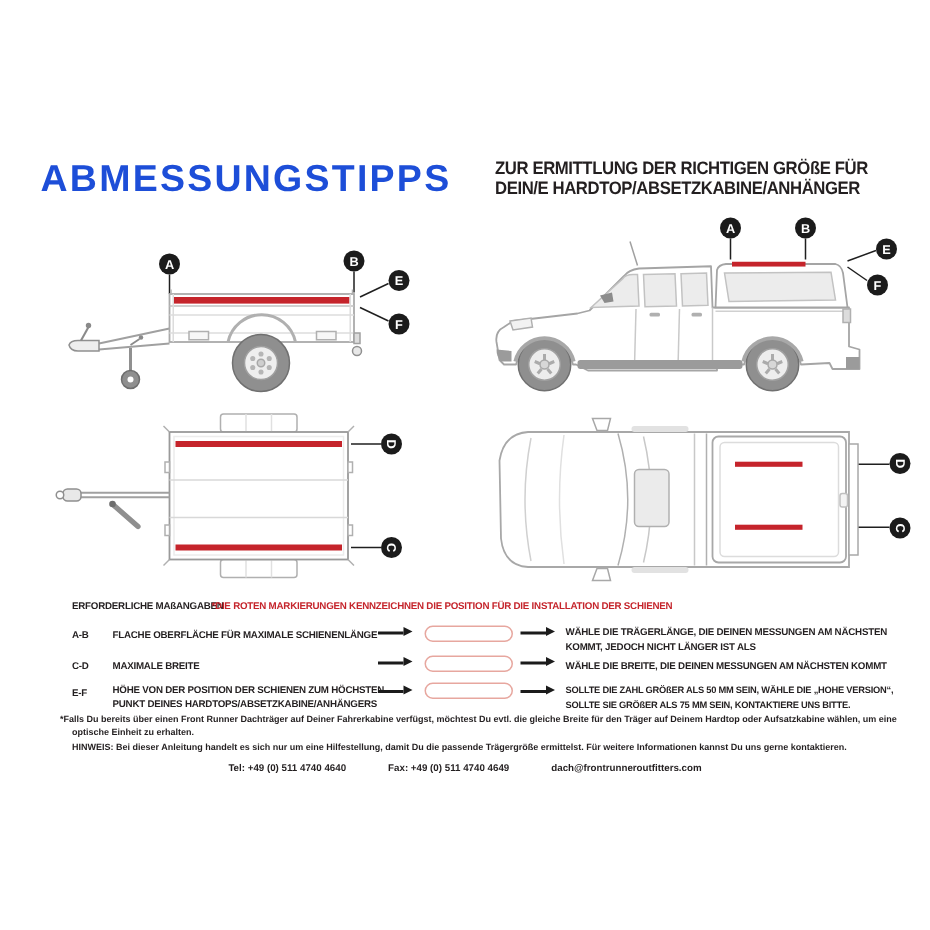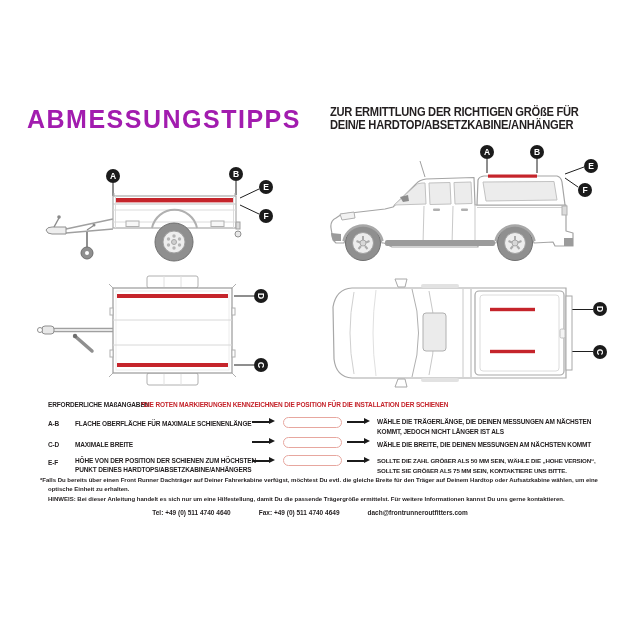--- a/index.html
+++ b/index.html
@@ -2,21 +2,21 @@
 <html><head>
 <meta charset="utf-8">
 <style>
   html,body { margin:0; padding:0; background:#fff; }
   .page {
     position:relative; width:620px; height:620px; background:#ffffff; overflow:hidden;
     font-family:"Liberation Sans", sans-serif; color:#231f20;
   }
   .title {
     position:absolute; left:27px; top:105px; font-size:25px; font-weight:bold;
-    letter-spacing:1.5px; color:#a21caf; white-space:nowrap;
+    letter-spacing:1.5px; color:#1d4ed8; white-space:nowrap;
   }
   .subtitle {
     position:absolute; left:330px; top:106px; font-size:12px; font-weight:bold;
     letter-spacing:-0.3px; line-height:12.5px; transform:scaleX(0.93);
     transform-origin:left top; white-space:nowrap;
   }
   .fig { position:absolute; }
   .badge {
     position:absolute; width:14px; height:14px; border-radius:50%; background:#1b1b1b;
     color:#fff; font-size:8.5px; font-weight:bold; display:flex; align-items:center;

